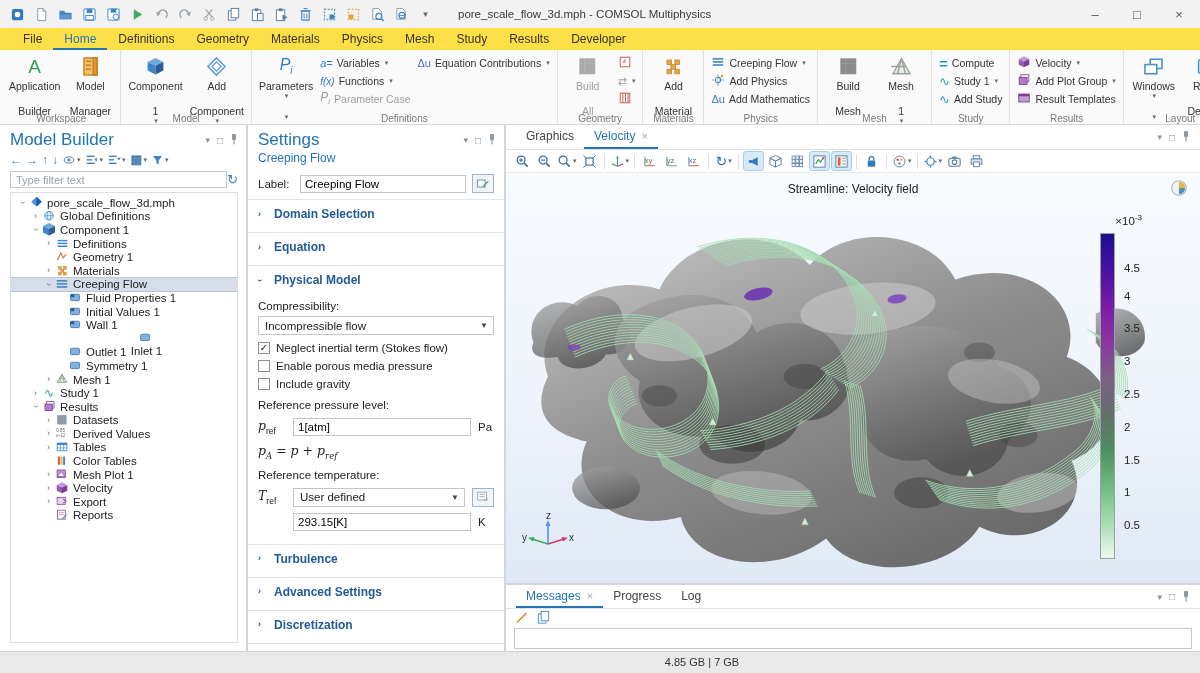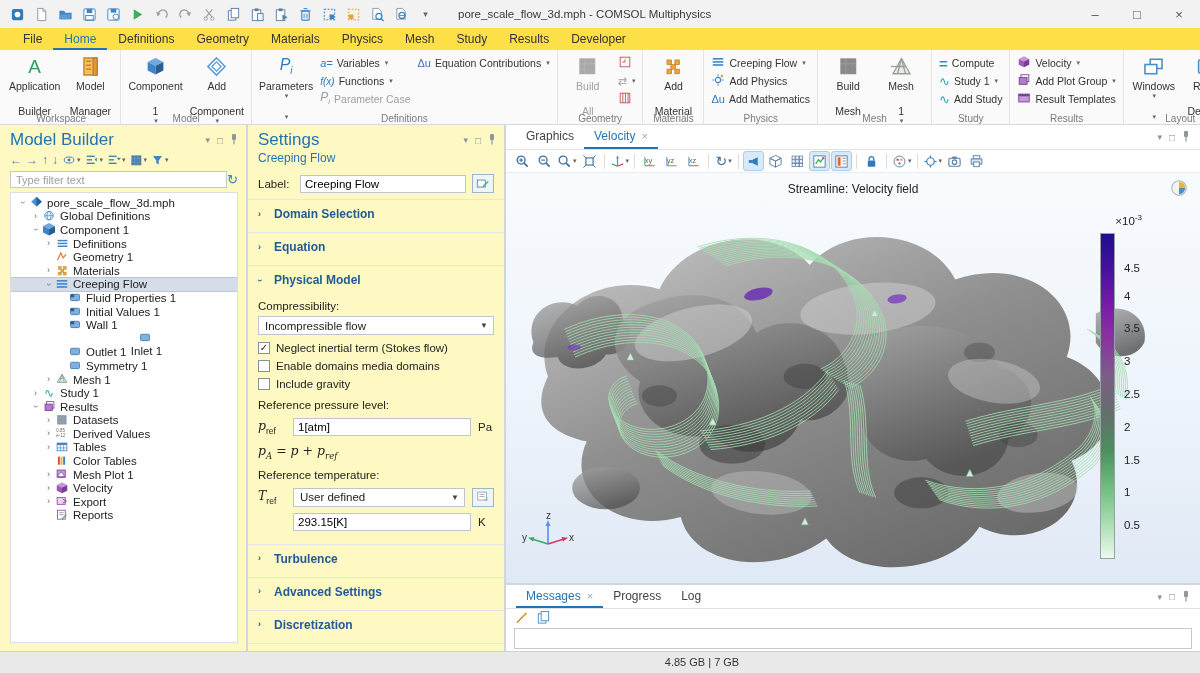--- a/index.html
+++ b/index.html
@@ -21,21 +21,21 @@
   .rgroup{position:relative;display:flex;align-items:flex-start;padding:3px 5px 13px;border-right:1px solid #e3e3e3;gap:3px}
   .rgroup-label{position:absolute;bottom:0;left:0;right:0;text-align:center;font-size:10px;color:#7a7a7a}
   .rlarge{display:flex;flex-direction:column;align-items:center;min-width:50px;padding:1px 2px;font-size:10.5px;line-height:1.18;color:#333;text-align:center}
   .rlarge .ricon{height:25px;display:flex;align-items:center;justify-content:center;margin-bottom:1px}
   .rstack{display:flex;flex-direction:column;gap:0;padding-top:1px}
   .rsmall{display:flex;align-items:center;gap:4px;height:18px;font-size:10.5px;color:#333;padding:0 2px;white-space:nowrap}
   .caret{font-size:7px;color:#666;margin-left:1px}
   .dis{color:#9e9e9e !important}
   
   .main{flex:1;display:flex;background:#cfd6de;min-height:0}
-  .panel{background:#fef9c3;display:flex;flex-direction:column;min-height:0}
+  .panel{background:#ffffff;display:flex;flex-direction:column;min-height:0}
   .mb{width:246px;margin-right:2px;flex:none}
   .settings{width:256px;margin-right:2px;flex:none}
   .rightcol{flex:1;display:flex;flex-direction:column;min-width:0}
   .graphics{flex:1;background:#fff;display:flex;flex-direction:column;min-height:0;margin-bottom:2px}
   .messages{height:66px;background:#fff;display:flex;flex-direction:column;flex:none}
   .phead{display:flex;align-items:center;justify-content:space-between;padding:5px 8px 0 10px}
   .ptitle{font-size:17px;color:#2374b5}
   .pwin{display:flex;gap:7px;color:#8a9096;font-size:9px;align-items:center}
   
   .mbtoolbar{display:flex;align-items:center;gap:4px;padding:3px 8px 3px 10px}
@@ -911,21 +911,21 @@
           <span>Incompressible flow</span>
           <span class="sel-arrow">▼</span>
         </div>
         <div style="padding-top:4px">
           <div class="cbrow">
             <span class="cb">✓</span>
             <span>Neglect inertial term (Stokes flow)</span>
           </div>
           <div class="cbrow">
             <span class="cb"></span>
-            <span>Enable domains media domains</span>
+            <span>Enable porous media pressure</span>
           </div>
           <div class="cbrow">
             <span class="cb"></span>
             <span>Include gravity</span>
           </div>
         </div>
         <div class="pml">Reference pressure level:</div>
         <div class="symrow">
           <span class="sym"><span>p</span><sub>ref</sub></span>
           <input class="finput" value="1[atm]" style="">

